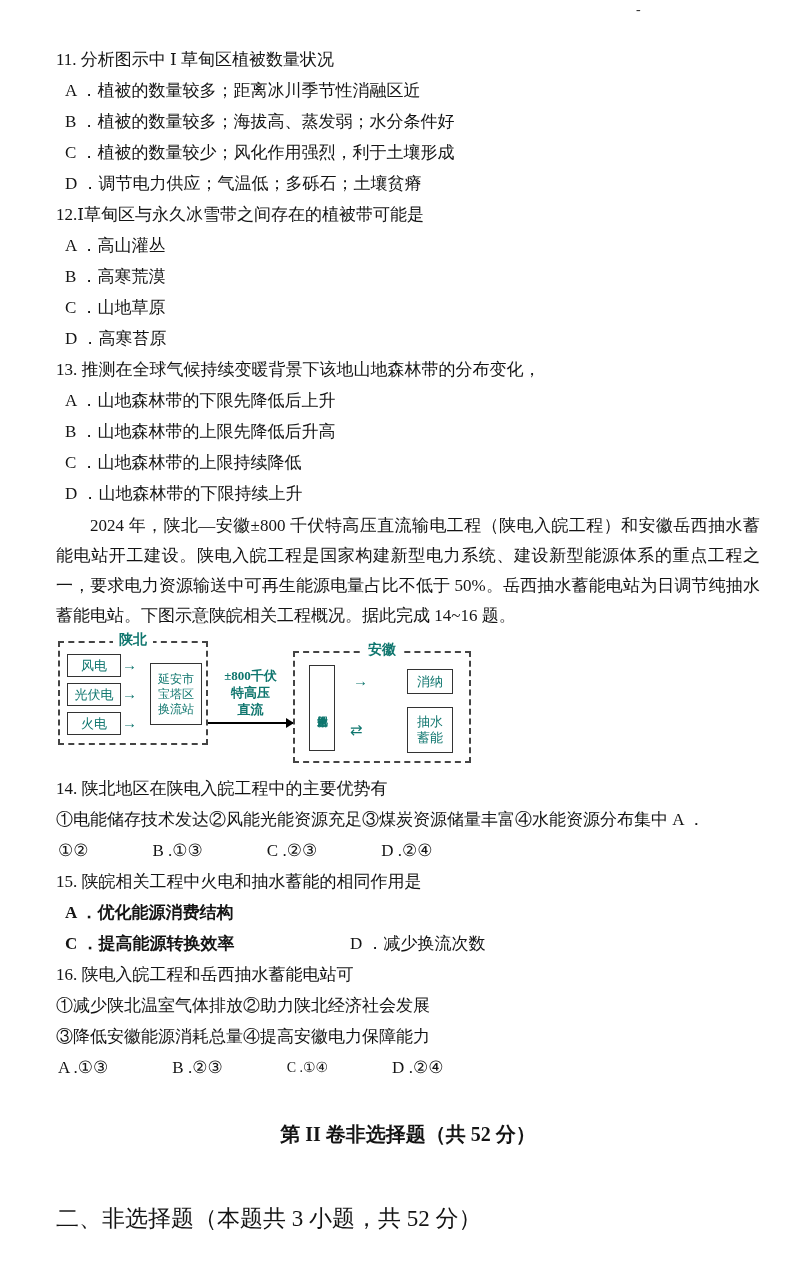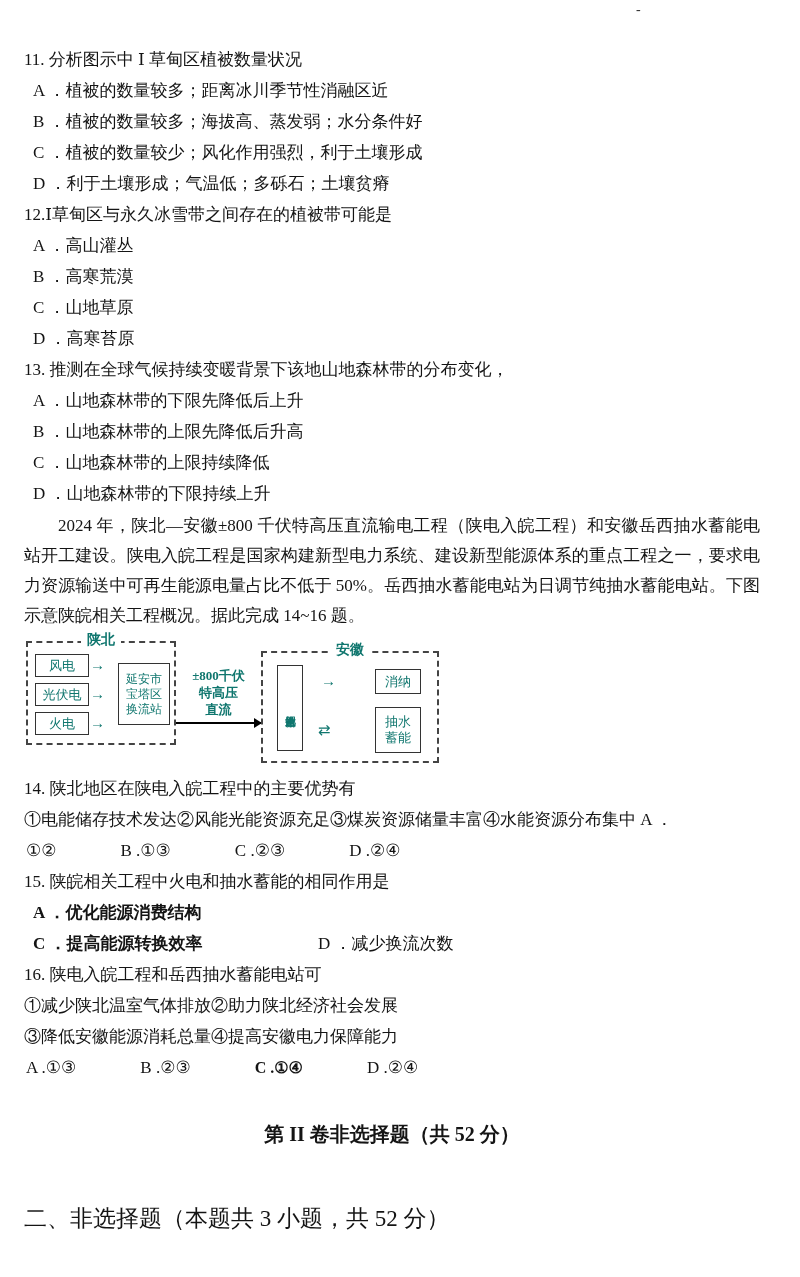--- a/index.html
+++ b/index.html
@@ -2,21 +2,21 @@
 <html><head>
 <meta charset="utf-8">
 <style>
   * { margin:0; padding:0; box-sizing:border-box; }
   html, body { background:#ffffff; }
   body {
     width:800px; height:1277px; overflow:hidden; position:relative;
     font-family:"Liberation Serif","DejaVu Serif",serif;
     color:#141414;
   }
-  .page { padding:44px 40px 0 24px; }
+  .page { padding:44px 40px 0 56px; }
   .corner-mark { position:absolute; top:2px; left:636px; font-size:14px; color:#333; }
 
   .stem   { font-size:17px; line-height:31px; }
   .option { font-size:17px; line-height:31px; padding-left:9px; }
 
   .intro { font-size:17px; line-height:30px; text-indent:2em; text-align:justify; margin-top:2px; }
 
   
   .diagram { position:relative; width:432px; height:126px; margin:10px 0 6px 2px;
              font-family:Liberation Serif, serif; color:#0f766e; }
@@ -47,38 +47,38 @@
   .sink-top    { position:absolute; left:112px; top:16px; width:46px; height:25px; font-size:13px; }
   .sink-bottom { position:absolute; left:112px; top:54px; width:46px; height:46px;
                  font-size:13px; line-height:16px; word-break:break-all; padding:0 8px; }
   .r-arrow1 { position:absolute; left:58px; top:20px; font-size:15px; }
   .r-arrow2 { position:absolute; left:55px; top:68px; font-size:15px; }
 
   
   .opt-row  { display:flex; column-gap:64px; font-size:17px; line-height:31px; padding-left:2px; }
   .opt-pair { display:flex; font-size:17px; line-height:31px; padding-left:9px; }
   .opt-pair .o1 { width:285px;font-weight:bold; }
-  .emph { font-weight:bold; font-size:16px;text-align:right; }
+  .emph { font-weight:normal; font-size:14px;text-align:right; }
 
   .section-title { margin-top:36px; text-align:center; font-weight:bold; font-size:20px; line-height:30px; }
   .footer-line   { margin-top:54px; font-size:23px; line-height:31px; }
 </style>
 </head>
 <body>
 
 <span class="corner-mark">-</span>
 
 <div class="page">
 
   <div class="question">
     <div class="stem">11. 分析图示中 Ⅰ 草甸区植被数量状况</div>
     <div class="option">A ．植被的数量较多；距离冰川季节性消融区近</div>
     <div class="option">B ．植被的数量较多；海拔高、蒸发弱；水分条件好</div>
     <div class="option">C ．植被的数量较少；风化作用强烈，利于土壤形成</div>
-    <div class="option">D ．利于土壤形成；气温低；多砾石；土壤贫瘠</div>
+    <div class="option">D ．调节电力供应；气温低；多砾石；土壤贫瘠</div>
   </div>
 
   <div class="question">
     <div class="stem">12.Ⅰ草甸区与永久冰雪带之间存在的植被带可能是</div>
     <div class="option">A ．高山灌丛</div>
     <div class="option">B ．高寒荒漠</div>
     <div class="option">C ．山地草原</div>
     <div class="option">D ．高寒苔原</div>
   </div>
 

